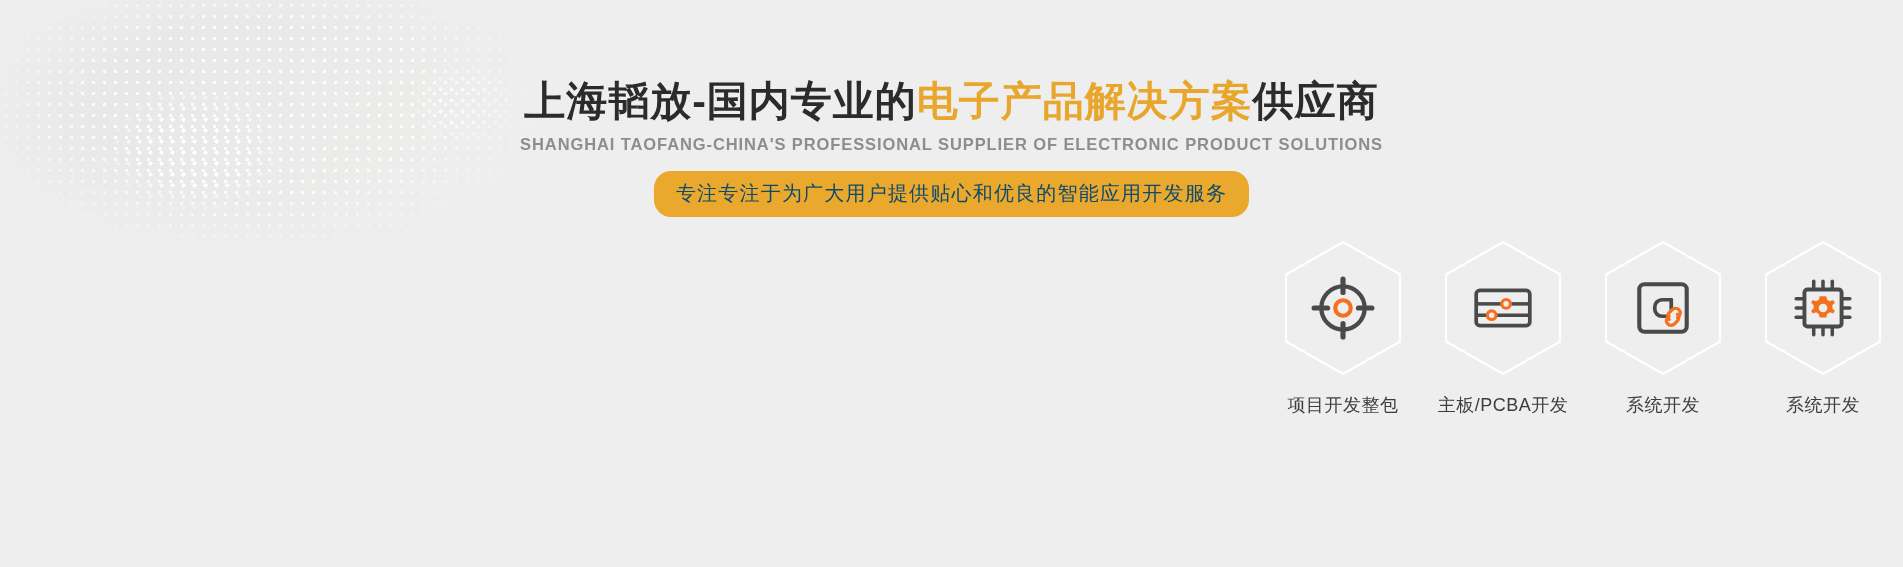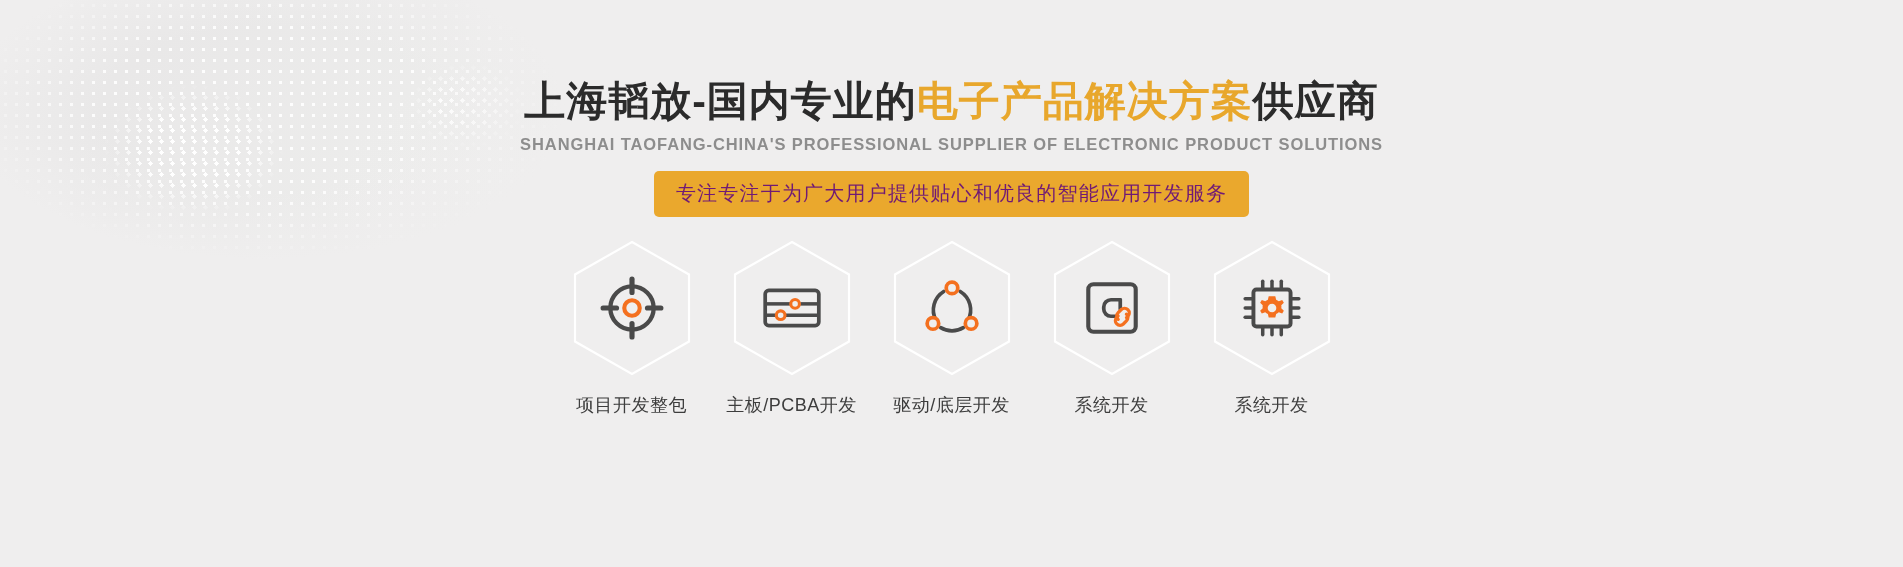--- a/index.html
+++ b/index.html
@@ -86,33 +86,33 @@
     letter-spacing: 0.9px;
     color: #8d8d8d;
     font-weight: bold;
     white-space: nowrap;
   }
 
   .tagline-wrap { margin-top: 17px; }
   .tagline {
     display: inline-block;
     background: #eaa82d;
-    color: #701a75;
+    color: #0c4a6e;
     font-size: 20px;
     letter-spacing: 1.2px;
     padding: 9px 22px 10px 22px;
-    border-radius: 5px;
+    border-radius: 17px;
     white-space: nowrap;
   }
 
   
   .features {
     margin-top: 22px;
     display: flex;
-    justify-content: center;
+    justify-content: flex-end;
     align-items: flex-start;
     gap: 0px;
   }
   .feature {
     width: 160px;
     display: flex;
     flex-direction: column;
     align-items: center;
   }
   .hex {
@@ -199,36 +199,20 @@
             <line x1="6" y1="39" x2="16" y2="39" stroke="#4a4a4a" stroke-width="3.4"></line>
             <line x1="26" y1="39" x2="58" y2="39" stroke="#4a4a4a" stroke-width="3.4"></line>
             <circle cx="35" cy="28" r="4.2" fill="#efeeee" stroke="#f4701f" stroke-width="3"></circle>
             <circle cx="21" cy="39" r="4.2" fill="#efeeee" stroke="#f4701f" stroke-width="3"></circle>
           </svg>
         </div>
         <div class="flabel">主板/PCBA开发</div>
       </div>
 
 
-      <div class="feature">
-        <div class="hex">
-          <svg class="hexborder" viewBox="0 0 124 138">
-            <polygon points="62,3 119,35.5 119,102.5 62,135 5,102.5 5,35.5" fill="none" stroke="#ffffff" stroke-width="2.2"></polygon>
-          </svg>
-          <svg class="glyph" viewBox="0 0 64 64">
-            <path d="M16.5 44 A21 21 0 0 1 24 16" fill="none" stroke="#4a4a4a" stroke-width="3.6" stroke-linecap="round"></path>
-            <path d="M40 16 A21 21 0 0 1 47.5 44" fill="none" stroke="#4a4a4a" stroke-width="3.6" stroke-linecap="round"></path>
-            <path d="M21 51 A21 21 0 0 0 43 51" fill="none" stroke="#4a4a4a" stroke-width="3.6" stroke-linecap="round"></path>
-            <circle cx="32" cy="12.5" r="5.6" fill="#efeeee" stroke="#f4701f" stroke-width="3.6"></circle>
-            <circle cx="13.5" cy="47" r="5.6" fill="#efeeee" stroke="#f4701f" stroke-width="3.6"></circle>
-            <circle cx="50.5" cy="47" r="5.6" fill="#efeeee" stroke="#f4701f" stroke-width="3.6"></circle>
-          </svg>
-        </div>
-        <div class="flabel">驱动/底层开发</div>
-      </div>
 
       <div class="feature">
         <div class="hex">
           <svg class="hexborder" viewBox="0 0 124 138">
             <polygon points="62,3 119,35.5 119,102.5 62,135 5,102.5 5,35.5" fill="none" stroke="#ffffff" stroke-width="2.2"></polygon>
           </svg>
           <svg class="glyph" viewBox="0 0 64 64">
             <rect x="9" y="9" width="46" height="46" rx="5" fill="none" stroke="#4a4a4a" stroke-width="4"></rect>
             <path d="M40 24 h-9 a7 7 0 0 0 -7 7 v2 a7 7 0 0 0 7 7 h5" fill="none" stroke="#4a4a4a" stroke-width="3.6" stroke-linecap="round"></path>
             <line x1="40" y1="24" x2="40" y2="33" stroke="#4a4a4a" stroke-width="3.6" stroke-linecap="round"></line>

